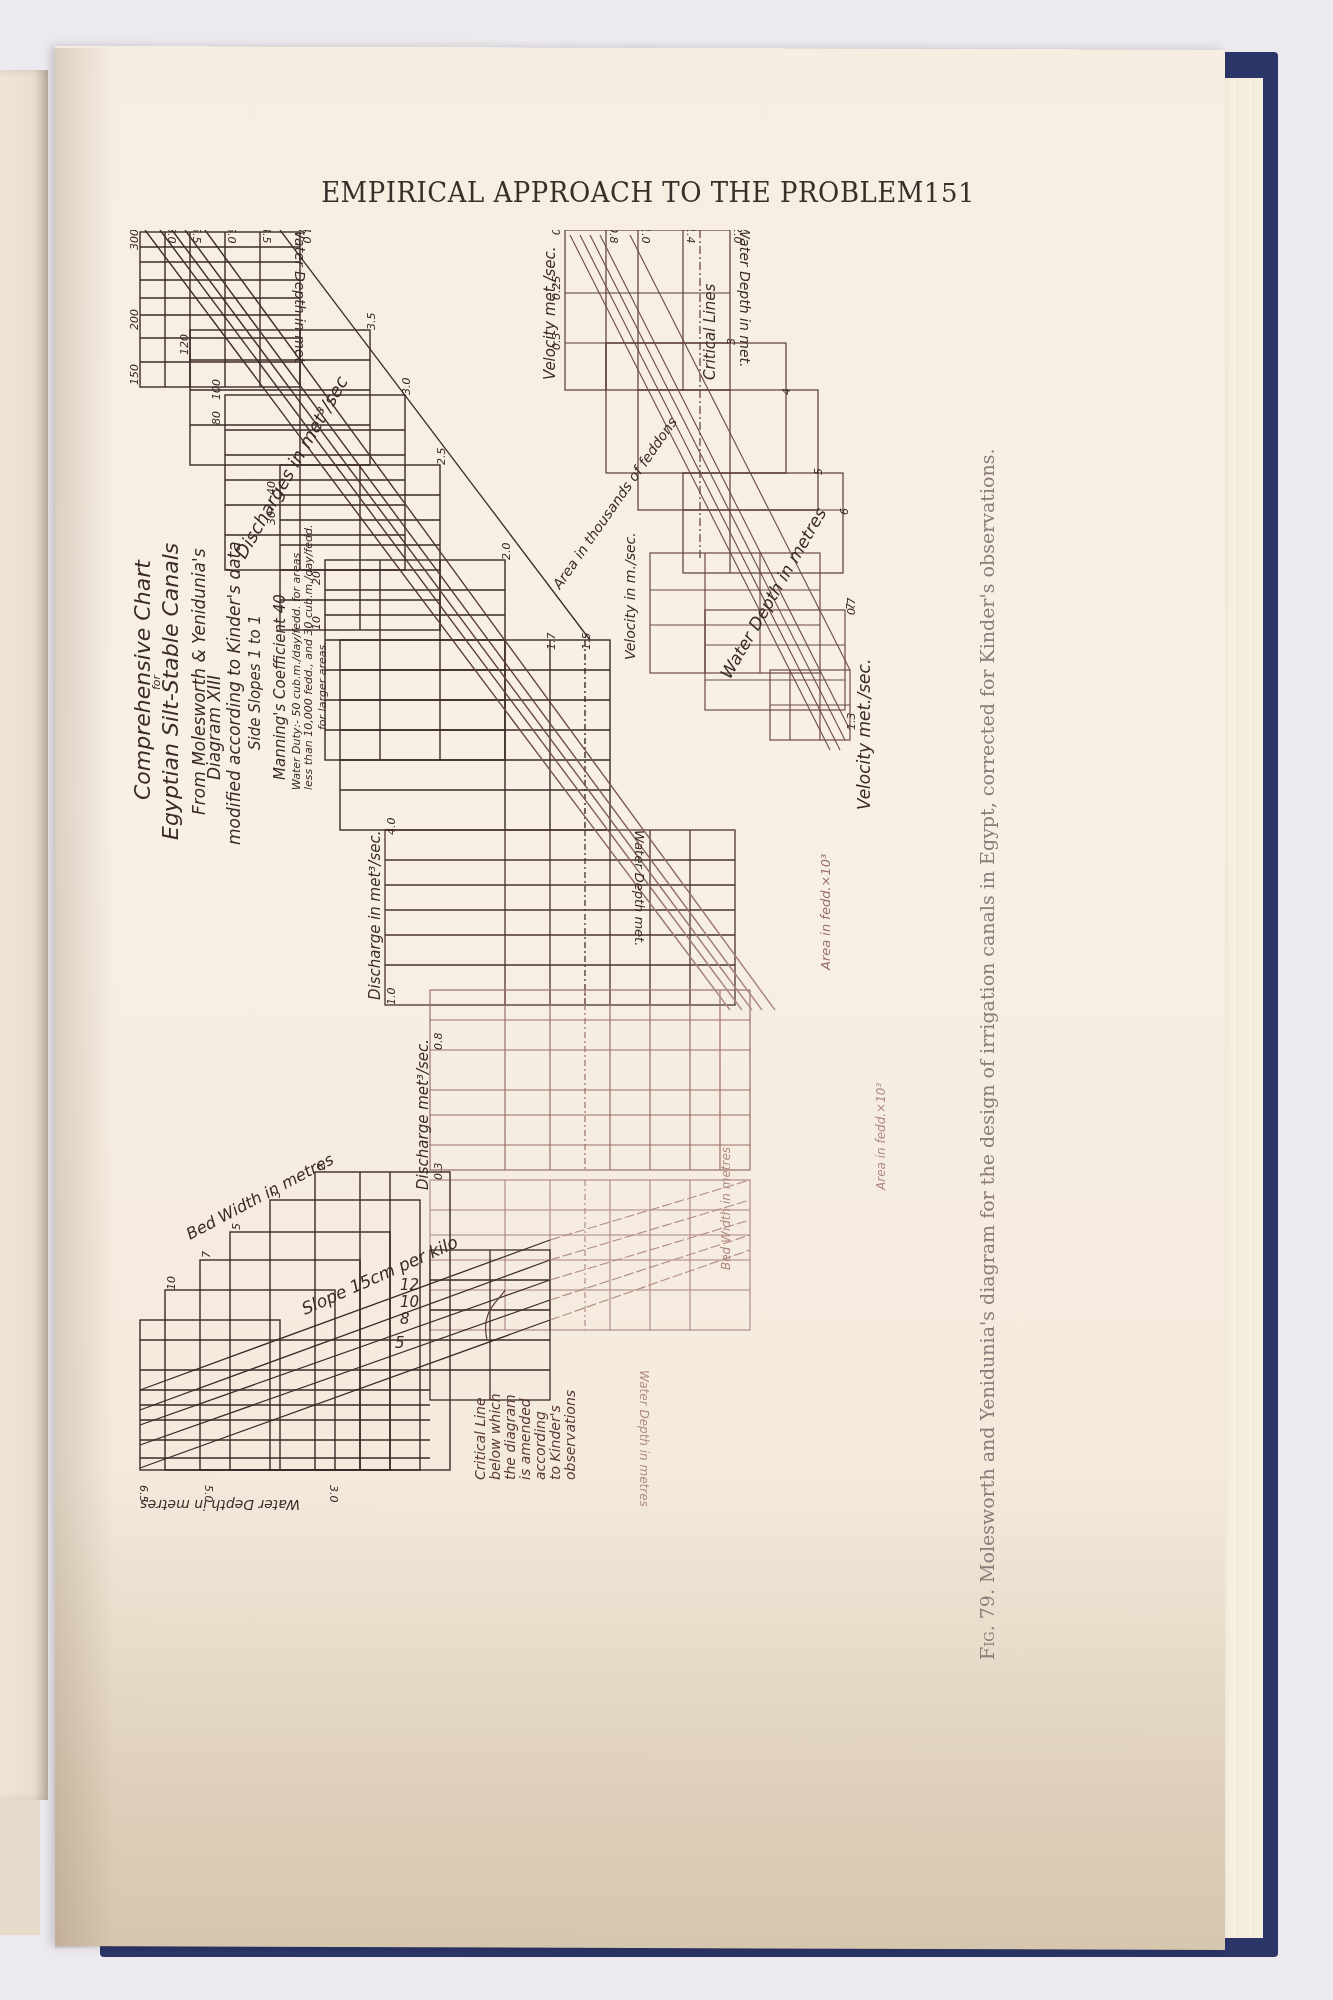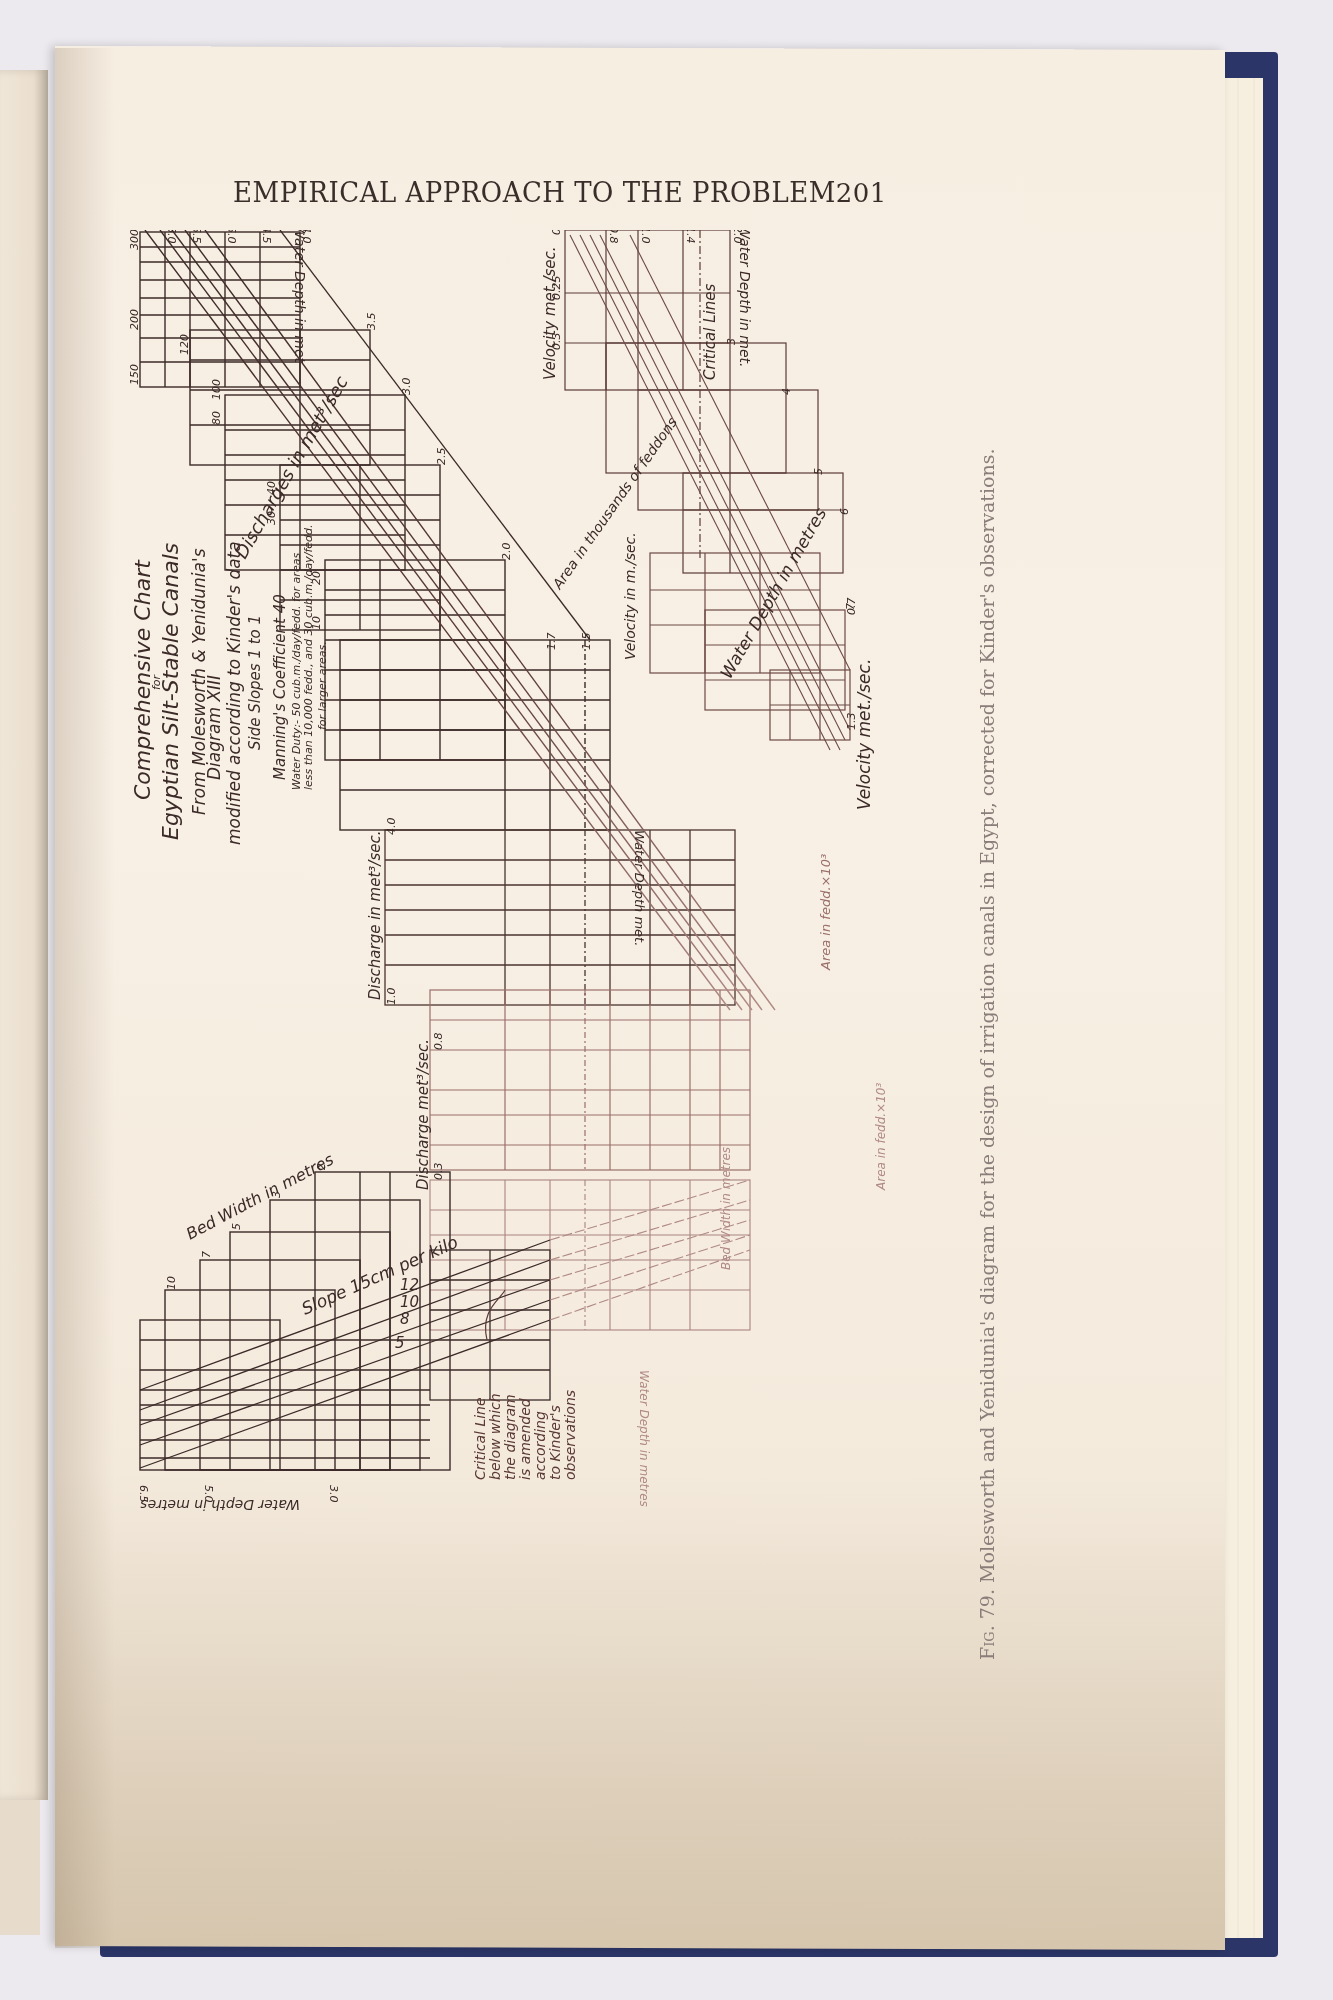--- a/index.html
+++ b/index.html
@@ -29,23 +29,23 @@
       position:absolute; left:55px; top:48px; width:1170px; height:1900px;
       background:linear-gradient(180deg,#f7eee2 0%,#f8f0e5 40%,#f4eadc 75%,#ddcfba 92%,#d6c6ae 100%);
       box-shadow: -4px 0 10px rgba(0,0,0,0.18);
       transform: skewY(0.2deg);
     }
     .page-shade {
       position:absolute; left:55px; top:48px; width:60px; height:1900px;
       background:linear-gradient(90deg,rgba(120,95,70,0.22),rgba(120,95,70,0));
     }
     .running-head {
-      position:absolute; left:160px; top:178px; width:800px;
+      position:absolute; left:175px; top:178px; width:800px;
       font-family:"DejaVu Serif", serif; font-size:26px; letter-spacing:0.5px;
-      color:#3a2e2a; display:flex; justify-content:center;
+      color:#3a2e2a; display:flex; justify-content:flex-end;
     }
     .running-head .title { transform:scaleY(1.05); }
     .figure {
       position:absolute; left:130px; top:230px; width:830px; height:1480px;
     }
     .caption {
       position:absolute; left:976px; top:1660px;
       transform-origin:0 0; transform:rotate(-90deg);
       font-family:"DejaVu Serif", serif; font-size:19px; color:#8a7d7a;
       white-space:nowrap;
@@ -57,21 +57,21 @@
 
 <div class="left-page"></div>
 <div class="left-page-bottom"></div>
 <div class="cover"></div>
 <div class="page-stack"></div>
 <div class="page"></div>
 <div class="page-shade"></div>
 
 <div class="running-head">
   <span class="title">EMPIRICAL APPROACH TO THE PROBLEM</span>
-  <span>201</span>
+  <span>151</span>
 </div>
 
 <svg class="figure" viewBox="0 0 830 1480" xmlns="http://www.w3.org/2000/svg" font-family="DejaVu Sans, sans-serif" font-style="italic">
   <defs>
     <linearGradient id="fade" x1="0" y1="0" x2="1" y2="1">
       <stop offset="0" stop-color="#3b2a28"></stop>
       <stop offset="0.55" stop-color="#5a3a36"></stop>
       <stop offset="1" stop-color="#b08a85"></stop>
     </linearGradient>
   </defs>

